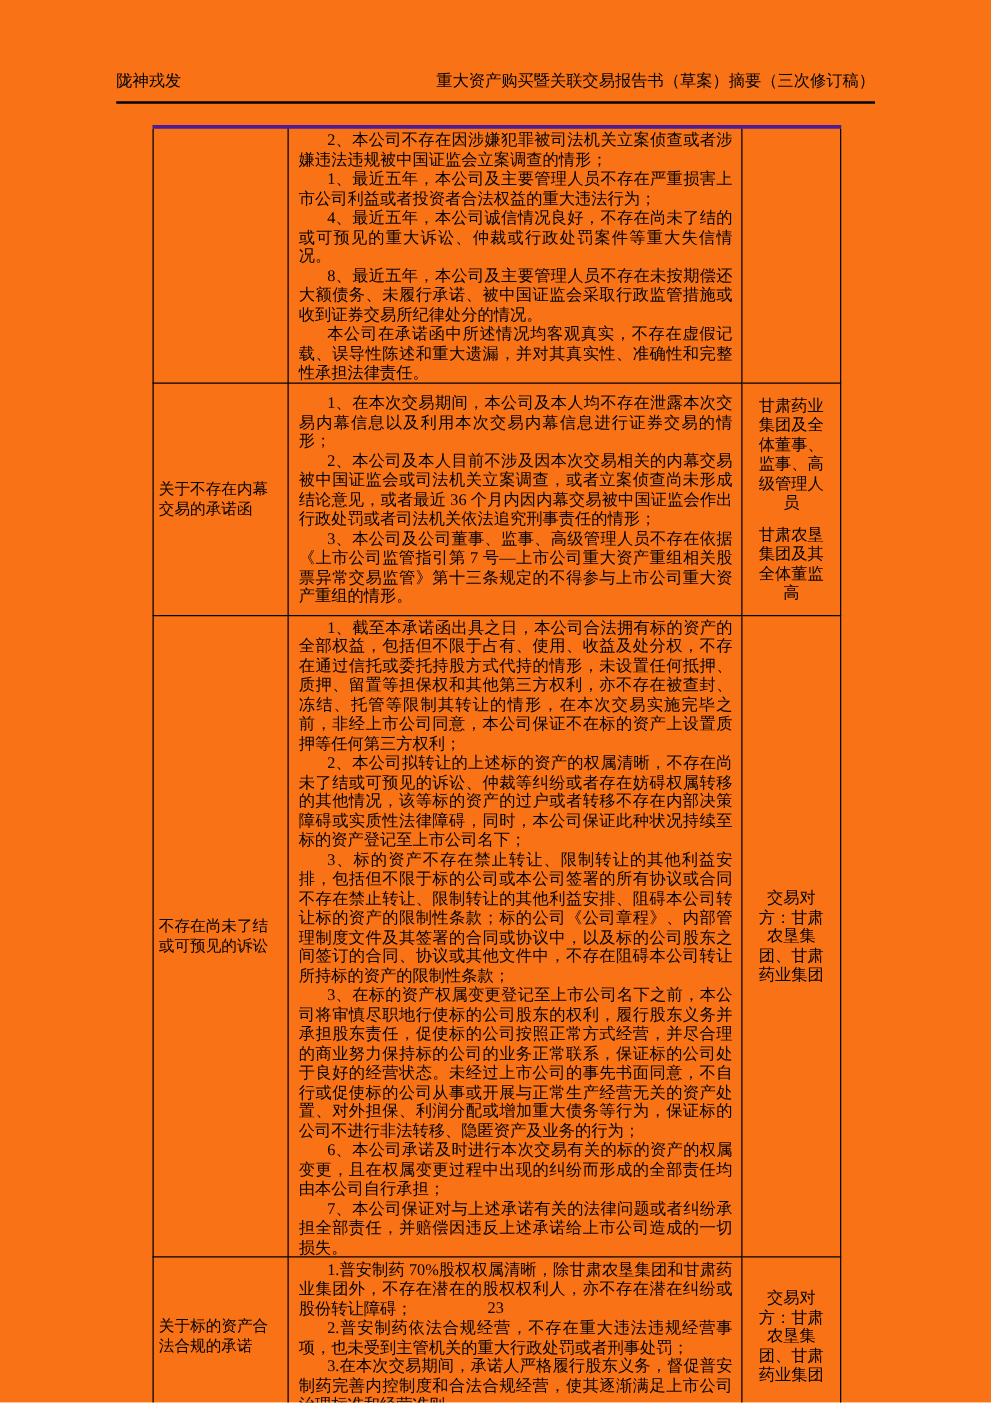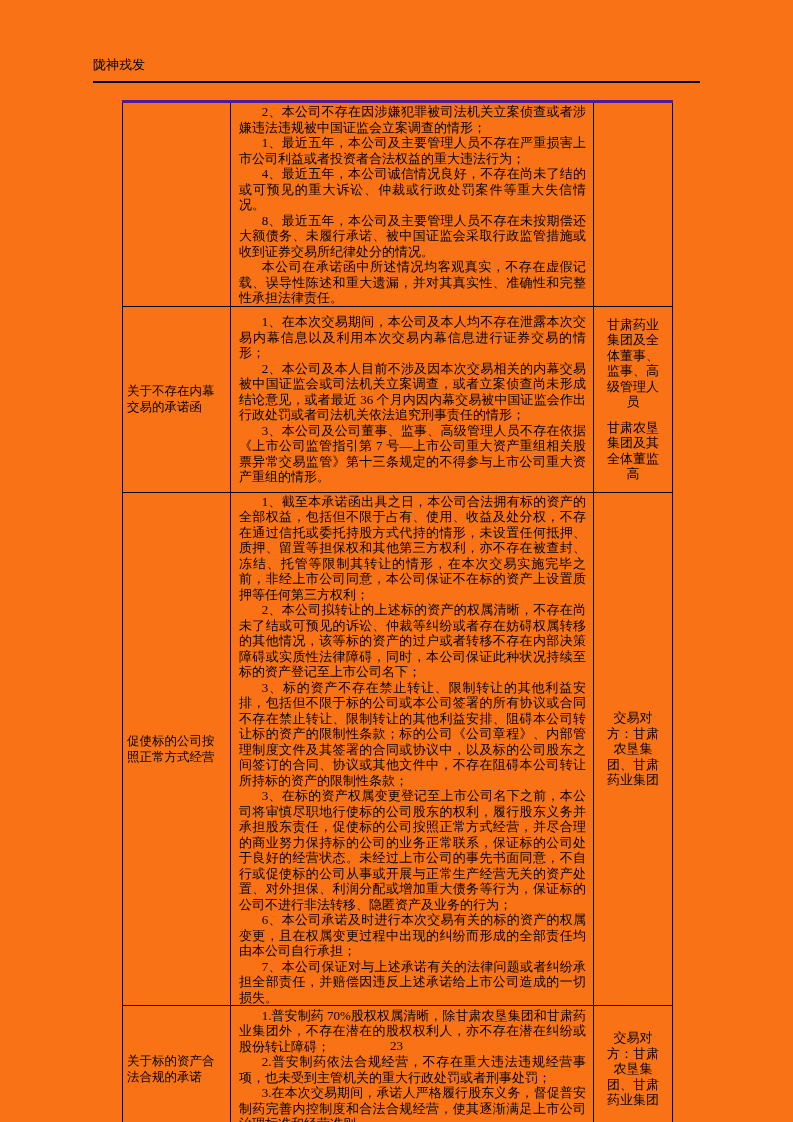--- a/index.html
+++ b/index.html
@@ -75,20 +75,21 @@
     font-size: 13px;
   }
 </style>
 </head>
 <body>
 
 <div class="page">
 
   <div class="header">
     <span class="left">陇神戎发</span>
+    <span class="right">重大资产购买暨关联交易报告书（草案）摘要（三次修订稿）</span>
   </div>
 
   <table class="commitments">
     <colgroup>
         <col style="width:108px">
         <col style="width:363px">
         <col style="width:79px">
       </colgroup>
     <tbody>
 
@@ -111,21 +112,21 @@
           <p>2、本公司及本人目前不涉及因本次交易相关的内幕交易被中国证监会或司法机关立案调查，或者立案侦查尚未形成结论意见，或者最近 36 个月内因内幕交易被中国证监会作出行政处罚或者司法机关依法追究刑事责任的情形；</p>
           <p>3、本公司及公司董事、监事、高级管理人员不存在依据《上市公司监管指引第 7 号—上市公司重大资产重组相关股票异常交易监管》第十三条规定的不得参与上市公司重大资产重组的情形。</p>
         </td>
         <td class="party-cell">
           <p>甘肃药业集团及全体董事、监事、高级管理人员</p>
           <p>甘肃农垦集团及其全体董监高</p>
         </td>
       </tr>
 
       <tr class="row-3">
-        <td class="label-cell">促使标的公司按照正常方式经营</td>
+        <td class="label-cell">不存在尚未了结或可预见的诉讼</td>
         <td class="content-cell">
           <p>1、截至本承诺函出具之日，本公司合法拥有标的资产的全部权益，包括但不限于占有、使用、收益及处分权，不存在通过信托或委托持股方式代持的情形，未设置任何抵押、质押、留置等担保权和其他第三方权利，亦不存在被查封、冻结、托管等限制其转让的情形，在本次交易实施完毕之前，非经上市公司同意，本公司保证不在标的资产上设置质押等任何第三方权利；</p>
           <p>2、本公司拟转让的上述标的资产的权属清晰，不存在尚未了结或可预见的诉讼、仲裁等纠纷或者存在妨碍权属转移的其他情况，该等标的资产的过户或者转移不存在内部决策障碍或实质性法律障碍，同时，本公司保证此种状况持续至标的资产登记至上市公司名下；</p>
           <p>3、标的资产不存在禁止转让、限制转让的其他利益安排，包括但不限于标的公司或本公司签署的所有协议或合同不存在禁止转让、限制转让的其他利益安排、阻碍本公司转让标的资产的限制性条款；标的公司《公司章程》、内部管理制度文件及其签署的合同或协议中，以及标的公司股东之间签订的合同、协议或其他文件中，不存在阻碍本公司转让所持标的资产的限制性条款；</p>
           <p>3、在标的资产权属变更登记至上市公司名下之前，本公司将审慎尽职地行使标的公司股东的权利，履行股东义务并承担股东责任，促使标的公司按照正常方式经营，并尽合理的商业努力保持标的公司的业务正常联系，保证标的公司处于良好的经营状态。未经过上市公司的事先书面同意，不自行或促使标的公司从事或开展与正常生产经营无关的资产处置、对外担保、利润分配或增加重大债务等行为，保证标的公司不进行非法转移、隐匿资产及业务的行为；</p>
           <p>6、本公司承诺及时进行本次交易有关的标的资产的权属变更，且在权属变更过程中出现的纠纷而形成的全部责任均由本公司自行承担；</p>
           <p>7、本公司保证对与上述承诺有关的法律问题或者纠纷承担全部责任，并赔偿因违反上述承诺给上市公司造成的一切损失。</p>
         </td>
         <td class="party-cell">
           <p>交易对方：甘肃农垦集团、甘肃药业集团</p>

